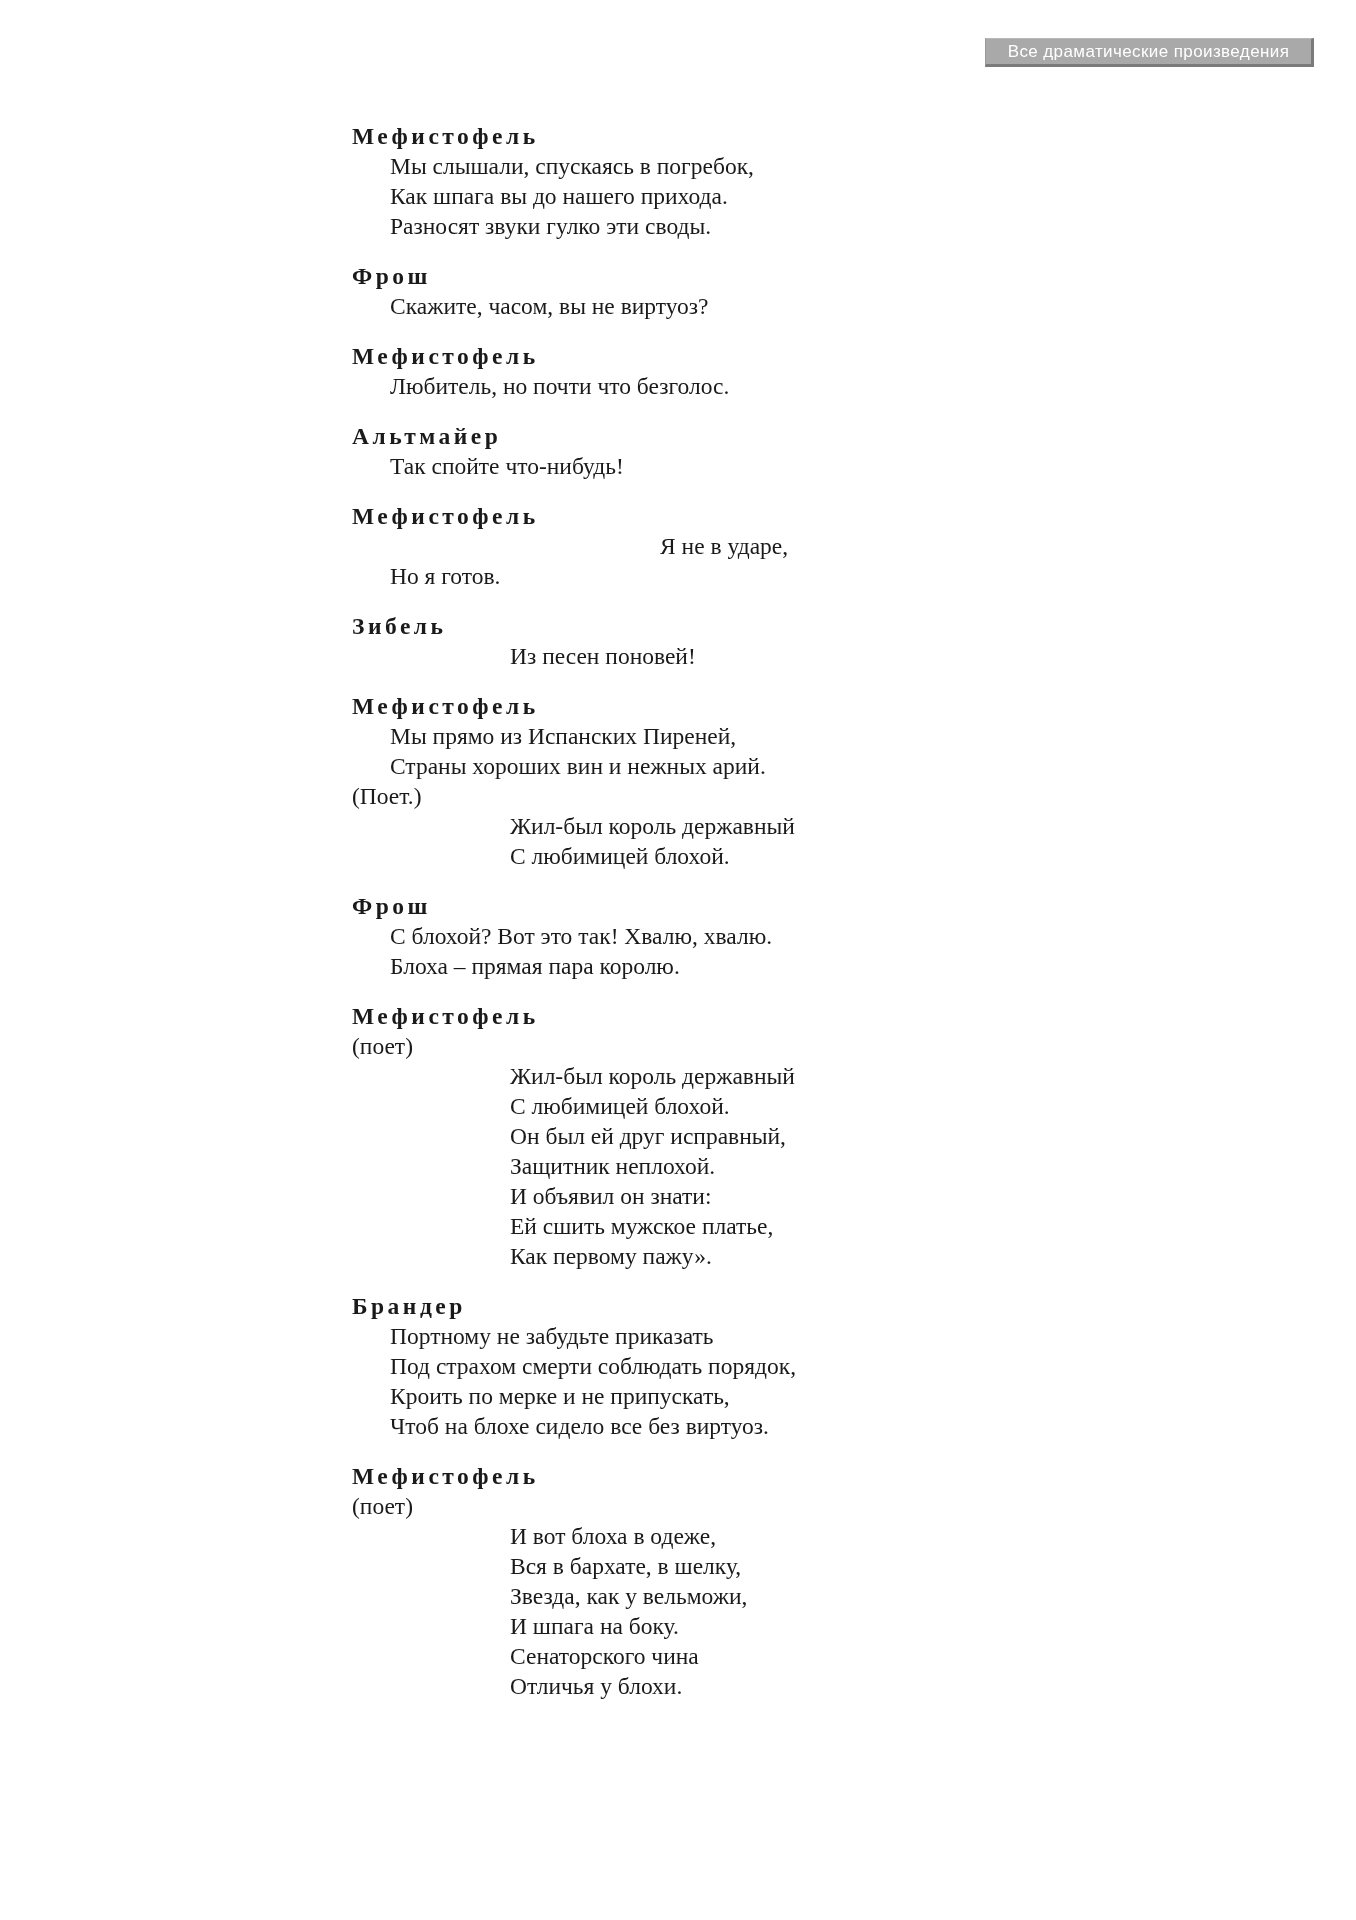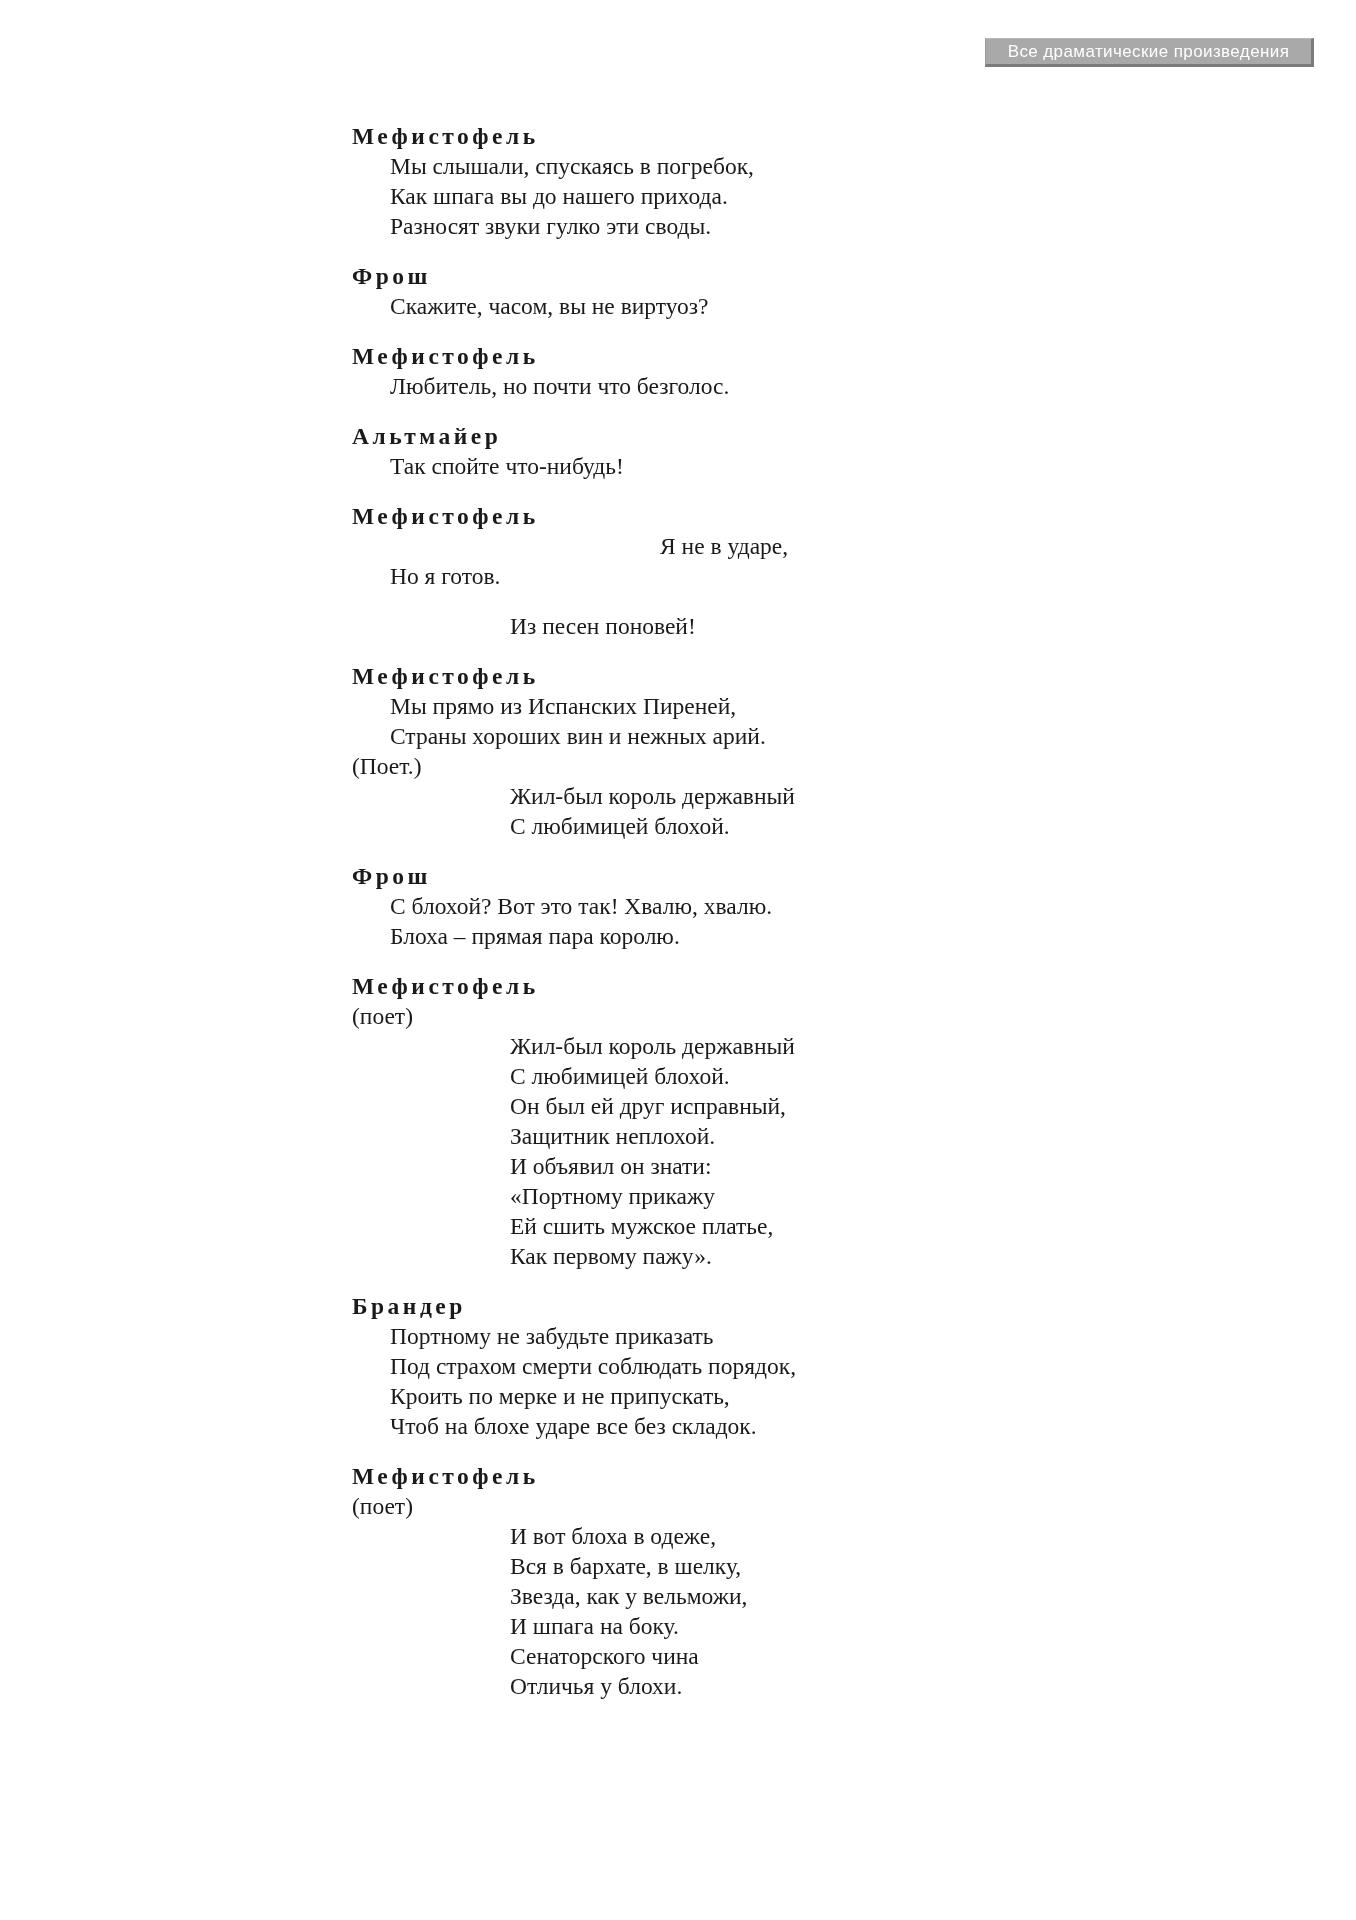--- a/index.html
+++ b/index.html
@@ -84,20 +84,21 @@
       <div class="block">
         <div class="speaker">Альтмайер</div>
         <div class="ind-d">Так спойте что-нибудь!</div>
       </div>
       <div class="block">
         <div class="speaker">Мефистофель</div>
         <div class="ind-x">Я не в ударе,</div>
         <div class="ind-d">Но я готов.</div>
       </div>
       <div class="block">
+        <div class="speaker">Зибель</div>
         <div class="ind-s">Из песен поновей!</div>
       </div>
       <div class="block">
         <div class="speaker">Мефистофель</div>
         <div class="ind-d">Мы прямо из Испанских Пиреней,</div>
         <div class="ind-d">Страны хороших вин и нежных арий.</div>
         <div class="stage">(Поет.)</div>
         <div class="ind-s">Жил-был король державный</div>
         <div class="ind-s">С любимицей блохой.</div>
       </div>
@@ -107,30 +108,29 @@
         <div class="ind-d">Блоха – прямая пара королю.</div>
       </div>
       <div class="block">
         <div class="speaker">Мефистофель</div>
         <div class="stage">(поет)</div>
         <div class="ind-s">Жил-был король державный</div>
         <div class="ind-s">С любимицей блохой.</div>
         <div class="ind-s">Он был ей друг исправный,</div>
         <div class="ind-s">Защитник неплохой.</div>
         <div class="ind-s">И объявил он знати:</div>
-        <div class="ind-s">«Портному прикажу</div>
         <div class="ind-s">Ей сшить мужское платье,</div>
         <div class="ind-s">Как первому пажу».</div>
       </div>
       <div class="block">
         <div class="speaker">Брандер</div>
         <div class="ind-d">Портному не забудьте приказать</div>
         <div class="ind-d">Под страхом смерти соблюдать порядок,</div>
         <div class="ind-d">Кроить по мерке и не припускать,</div>
-        <div class="ind-d">Чтоб на блохе ударе все без складок.</div>
+        <div class="ind-d">Чтоб на блохе сидело все без виртуоз.</div>
       </div>
       <div class="block">
         <div class="speaker">Мефистофель</div>
         <div class="stage">(поет)</div>
         <div class="ind-s">И вот блоха в одеже,</div>
         <div class="ind-s">Вся в бархате, в шелку,</div>
         <div class="ind-s">Звезда, как у вельможи,</div>
         <div class="ind-s">И шпага на боку.</div>
         <div class="ind-s">Сенаторского чина</div>
         <div class="ind-s">Отличья у блохи.</div>

